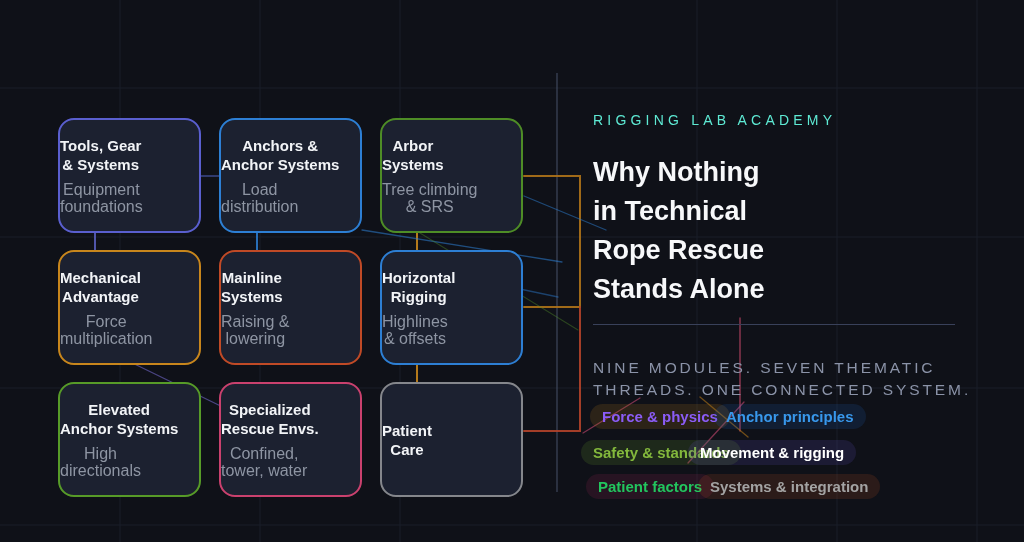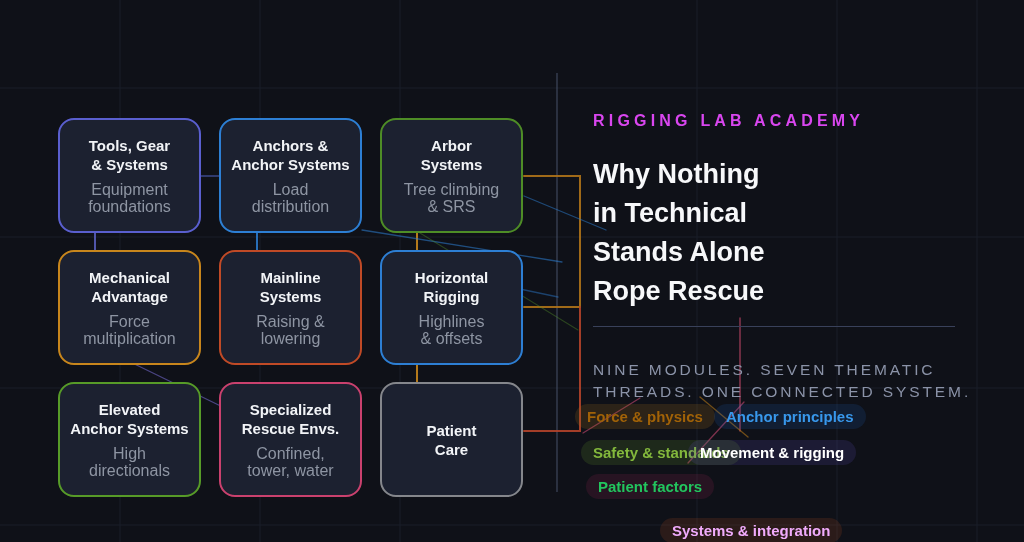--- a/index.html
+++ b/index.html
@@ -6,30 +6,30 @@
   .stage{
     position:relative;width:1024px;height:542px;overflow:hidden;
     background:#0f1118;font-family:"Liberation Sans",sans-serif;
   }
   .lines{position:absolute;left:0;top:0;z-index:1;}
   
   .module{
     position:absolute;width:143px;height:115px;z-index:2;
     background:#1c2130;border:2px solid #555;border-radius:16px;
     box-sizing:border-box;display:flex;flex-direction:column;
-    align-items:center;justify-content:center;text-align:center;
+    align-items:flex-start;justify-content:center;text-align:center;
   }
   .c1{left:58px}.c2{left:219px}.c3{left:380px}
   .r1{top:118px}.r2{top:250px}.r3{top:382px}
   .mtitle{font-size:15px;font-weight:bold;color:#f2f4f7;line-height:19px;}
   .mdesc{font-size:16px;color:#8e95a3;line-height:17px;margin-top:7px;}
   .ln{display:block;}
   
   .right{position:absolute;left:593px;top:112px;z-index:2;width:400px;}
-  .eyebrow{font-size:16px;letter-spacing:4.2px;color:#d946ef;font-weight:700;white-space:nowrap;}
+  .eyebrow{font-size:14px;letter-spacing:4.2px;color:#5eead4;font-weight:400;white-space:nowrap;}
   .headline{margin-top:25px;font-size:27px;line-height:39px;font-weight:bold;color:#f7f8fa;}
   .divider{margin-top:15px;width:362px;height:1px;background:#39415a;}
   .subhead{margin-top:32px;font-size:15.5px;line-height:22px;letter-spacing:2.9px;color:#8b93a8;font-weight:500;white-space:nowrap;}
   
   .tag{
     position:absolute;z-index:3;font-size:15px;font-weight:bold;
     padding:4px 12px;border-radius:13px;white-space:nowrap;
   }
 </style>
 </head>
@@ -166,30 +166,30 @@
       <span class="ln">Patient</span>
       <span class="ln">Care</span>
     </div>
   </div>
 
   <div class="right">
     <div class="eyebrow">RIGGING LAB ACADEMY</div>
     <div class="headline">
       <span class="ln">Why Nothing</span>
       <span class="ln">in Technical</span>
+      <span class="ln">Rope Rescue</span>
       <span class="ln">Stands Alone</span>
-      <span class="ln">Rope Rescue</span>
     </div>
     <div class="divider"></div>
     <div class="subhead">
       <span class="ln">NINE MODULES. SEVEN THEMATIC</span>
       <span class="ln">THREADS. ONE CONNECTED SYSTEM.</span>
     </div>
   </div>
 
-  <div class="tag" style="left: 575px; top: 404px; color: #a16207; background-color: rgba(160, 110, 25, 0.2);">Force &amp; physics</div>
+  <div class="tag" style="left: 590px; top: 404px; color: #8b5cf6; background-color: rgba(160, 110, 25, 0.2);">Force &amp; physics</div>
   <div class="tag" style="left: 714px; top: 404px; color: rgb(56, 152, 236); background-color: rgba(30, 100, 190, 0.16);">Anchor principles</div>
   <div class="tag" style="left: 581px; top: 440px; color: rgb(131, 184, 60); background-color: rgba(90, 140, 40, 0.2);">Safety &amp; standards</div>
   <div class="tag" style="left: 688px; top: 440px; color: #ffffff; background-color: rgba(100, 80, 200, 0.16);">Movement &amp; rigging</div>
   <div class="tag" style="left: 586px; top: 474px; color: #22c55e; background-color: rgba(170, 40, 90, 0.16);">Patient factors</div>
-  <div class="tag" style="left: 660px; top: 474px; color: #f0abfc; background-color: rgba(190, 80, 30, 0.16); margin-top: 44px;">Systems &amp; integration</div>
+  <div class="tag" style="left: 698px; top: 474px; color: #a3a3a3; background-color: rgba(190, 80, 30, 0.16);">Systems &amp; integration</div>
 
 </div>
 
 </body></html>

